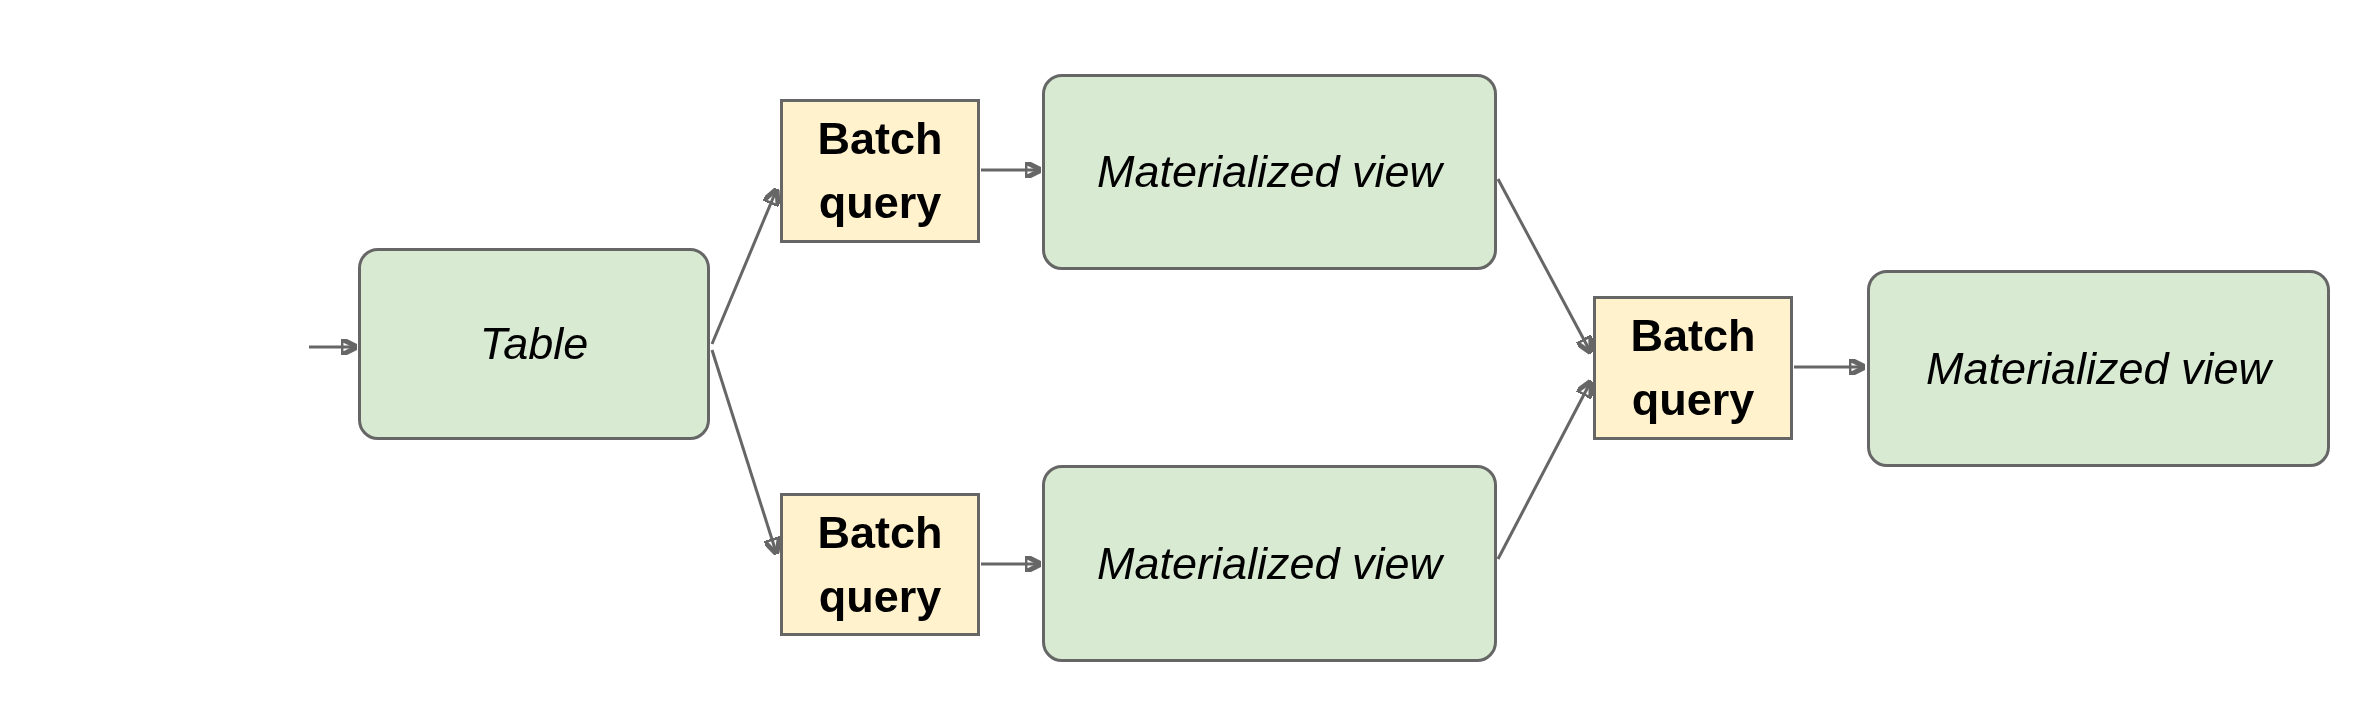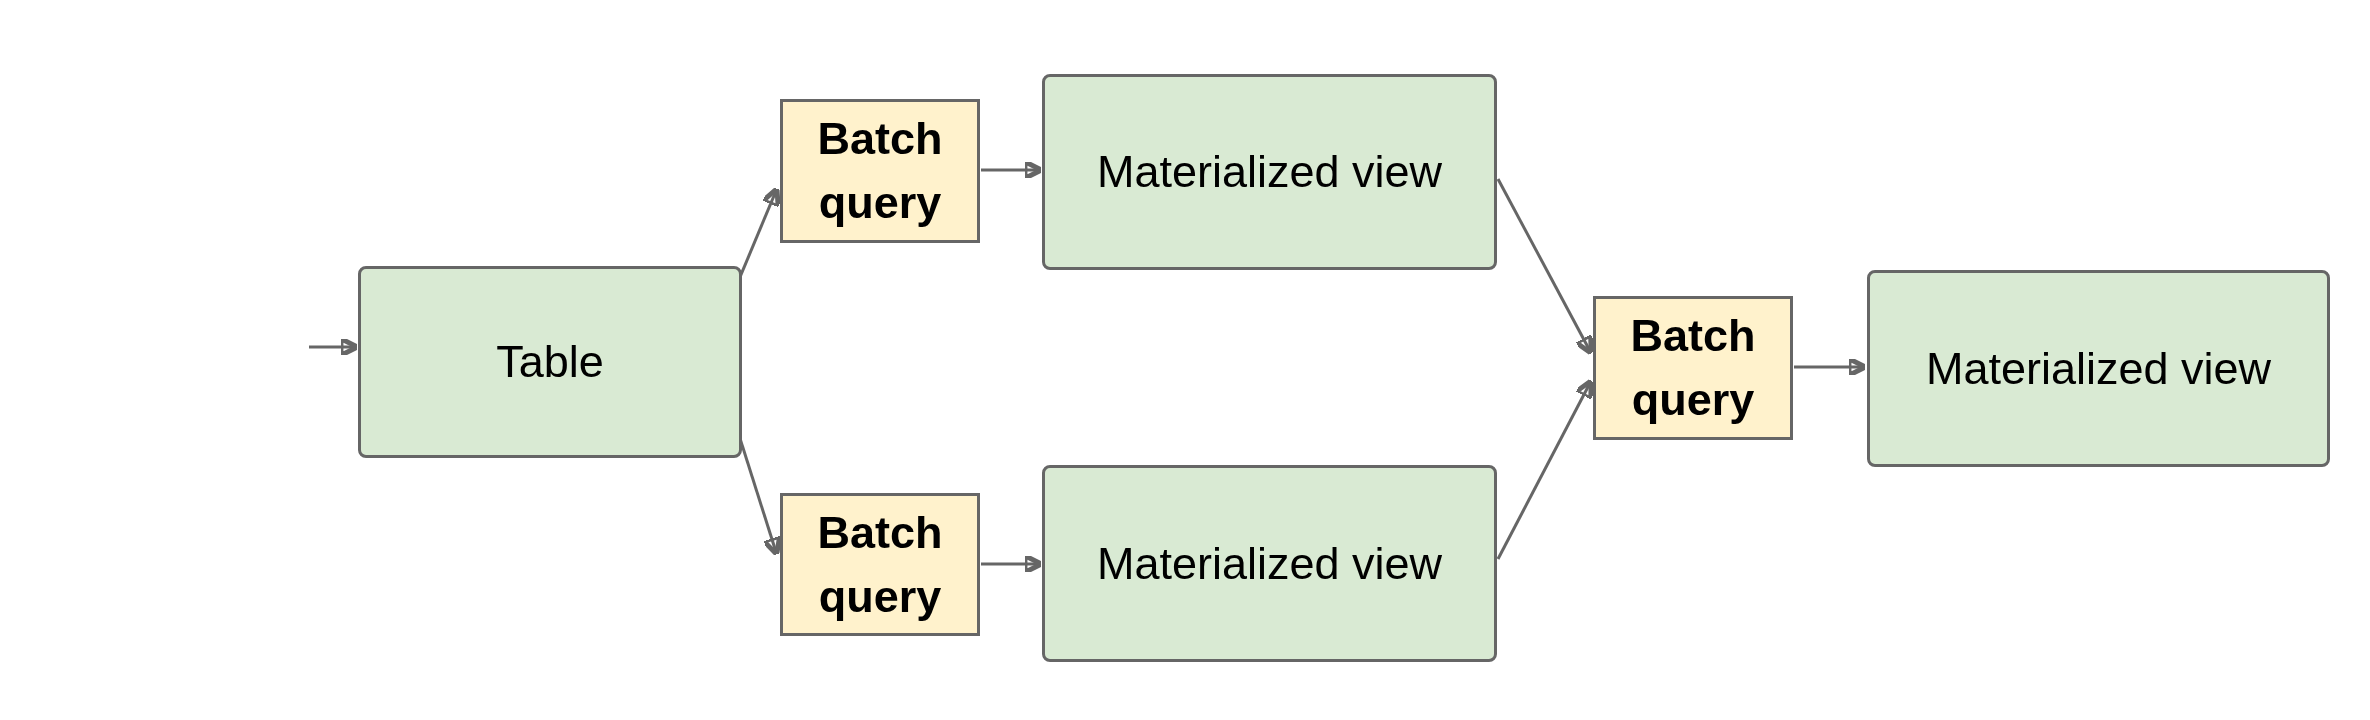--- a/index.html
+++ b/index.html
@@ -22,21 +22,21 @@
   .node{
     position:absolute;
     box-sizing:border-box;
     border:3px solid var(--stroke);
     display:flex;align-items:center;justify-content:center;
     text-align:center;
     font-size:45px;line-height:1.42;color:var(--text);
     padding:0 14px;
   }
   .node.yellow{background:var(--yellow);font-weight:bold;}
-  .node.green{background:var(--green);border-radius:8px;}
+  .node.green{background:var(--green);border-radius:20px;font-style:italic;}
 </style>
 </head>
 <body>
 
 <div class="canvas">
 
   <svg class="edges" viewBox="0 0 2370 720" xmlns="http://www.w3.org/2000/svg" aria-hidden="true">
     <defs>
       <marker id="arrow" viewBox="0 0 10 10" refX="8.5" refY="5" markerWidth="5.5" markerHeight="5.5" orient="auto-start-reverse">
         <path d="M0,0 L10,5 L0,10 z" fill="#666666" stroke="none"></path>
@@ -46,21 +46,21 @@
     <path d="M712,344 L776,191" marker-end="url(#arrow)"></path>
     <path d="M712,350 L776,552" marker-end="url(#arrow)"></path>
     <path d="M981,170 H1039" marker-end="url(#arrow)"></path>
     <path d="M981,564 H1039" marker-end="url(#arrow)"></path>
     <path d="M1498,179 L1590,351" marker-end="url(#arrow)"></path>
     <path d="M1498,559 L1590,383" marker-end="url(#arrow)"></path>
     <path d="M1794,367 H1863" marker-end="url(#arrow)"></path>
   </svg>
 
 
-  <div class="node green" style="left:358px;top:266px;width:384px;height:192px">
+  <div class="node green" style="left:358px;top:248px;width:352px;height:192px">
     <span>Table</span>
   </div>
 
   <div class="node yellow" style="left:780px;top:99px;width:200px;height:144px">
     <span>Batch query</span>
   </div>
 
   <div class="node green" style="left:1042px;top:74px;width:455px;height:196px">
     <span>Materialized view</span>
   </div>

